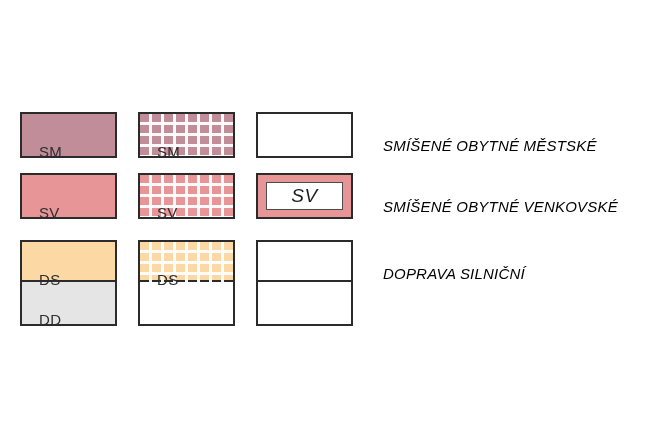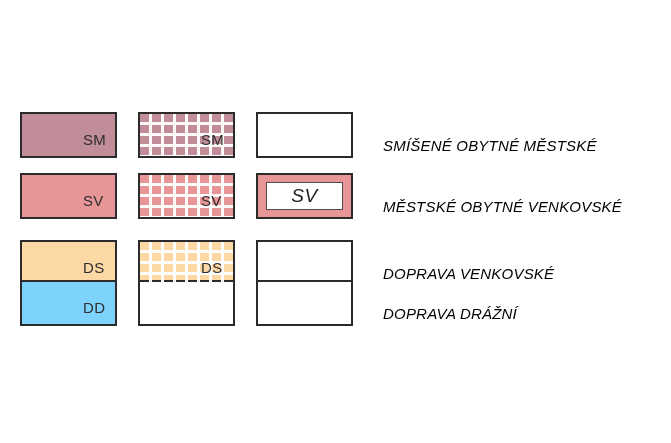--- a/index.html
+++ b/index.html
@@ -39,26 +39,25 @@
   .c2 { left: 138px; }
   .c3 { left: 256px; }
 
   .sw .code {
     position: absolute;
     left: 17px;
     top: 0;
     height: 100%;
     display: flex;
     align-items: center;
-    padding-top: 4px;
+    padding-top: 16px;
     font-size: 15px;
     letter-spacing: 0.3px;
     color: #2e2e2e;
     z-index: 2;
-    margin-left: 44px;
   }
 
   
   .grid::before {
     content: "";
     position: absolute;
     inset: 0;
     background-image:
       repeating-linear-gradient(to right, transparent 0px, transparent 9px, rgba(255,255,255,0.95) 9px, rgba(255,255,255,0.95) 12px),
       repeating-linear-gradient(to bottom, transparent 0px, transparent 8px, rgba(255,255,255,0.95) 8px, rgba(255,255,255,0.95) 11px);
@@ -119,36 +118,35 @@
       <span class="code">SV</span>
     </div>
     <div class="sw c2 grid" style="background-color: rgb(232, 149, 151);">
       <span class="code">SV</span>
     </div>
     <div class="sw c3 outlined" style="background-color: rgb(232, 149, 151);">
       <div class="inner-white">
         <span class="code-italic">SV</span>
       </div>
     </div>
-    <div class="row-label">MĚSTSKÉ OBYTNÉ VENKOVSKÉ</div>
+    <div class="row-label">SMÍŠENÉ OBYTNÉ VENKOVSKÉ</div>
   </div>
 
   <div class="legend-row r3">
     <div class="sw c1" style="background-color: rgb(251, 216, 164);">
       <span class="code">DS</span>
     </div>
     <div class="sw c2 grid" style="background-color: rgb(251, 216, 164);">
       <span class="code">DS</span>
     </div>
     <div class="sw c3"></div>
-    <div class="row-label">DOPRAVA VENKOVSKÉ</div>
+    <div class="row-label">DOPRAVA SILNIČNÍ</div>
   </div>
 
   <div class="legend-row r4">
-    <div class="sw c1" style="background-color: #7dd3fc;">
+    <div class="sw c1" style="background-color: #e5e5e5;">
       <span class="code">DD</span>
     </div>
     <div class="sw c2"></div>
     <div class="sw c3"></div>
-    <div class="row-label">DOPRAVA DRÁŽNÍ</div>
   </div>
 
 </div>
 
 </body></html>

